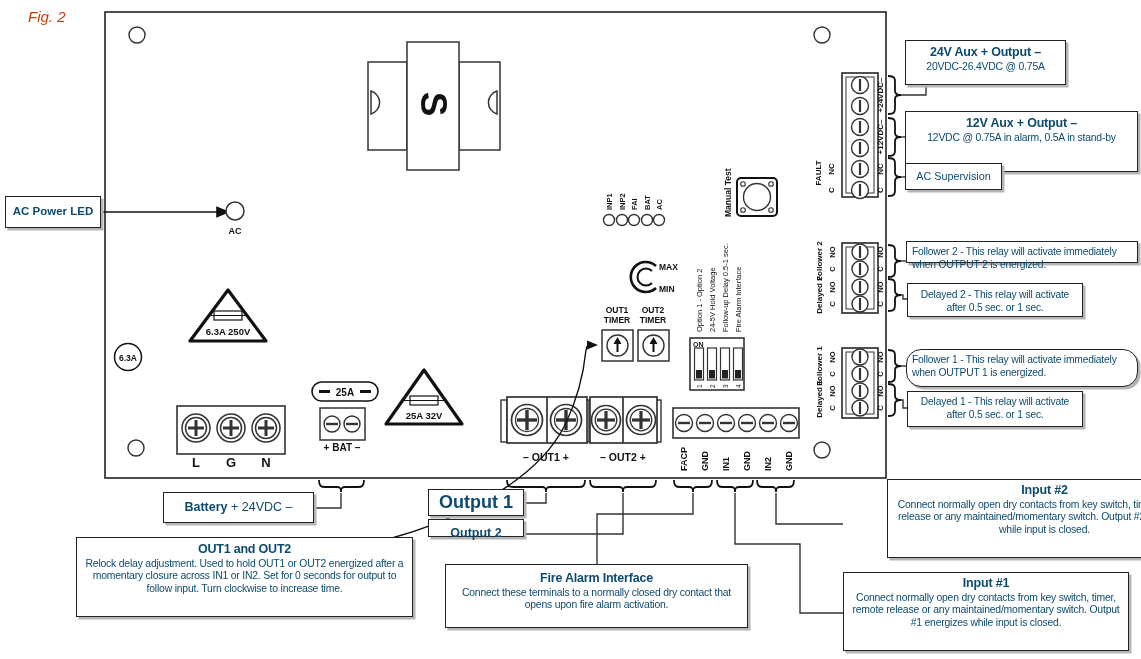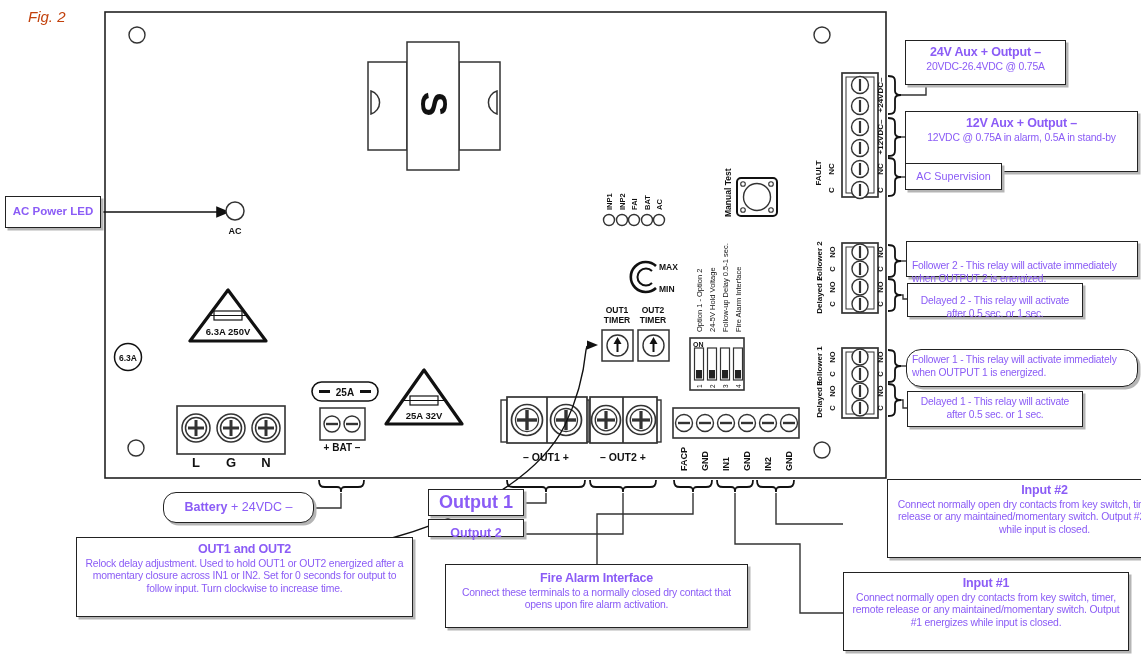--- a/index.html
+++ b/index.html
@@ -1,21 +1,21 @@
 <!DOCTYPE html>
 <html><head>
 <meta charset="utf-8">
 <style>
   html,body{margin:0;padding:0;background:#fff;}
   #stage{position:relative;width:1141px;height:659px;background:#fff;overflow:hidden;
          font-family:"Liberation Sans",sans-serif;color:#111;}
   #wires{position:absolute;left:0;top:0;z-index:1;}
   svg text{font-family:"Liberation Sans",sans-serif;fill:#111;}
   .co{position:absolute;z-index:2;background:#fff;border:1.4px solid #222;
-      box-shadow:2.5px 2.5px 0 #b5b5b5;box-sizing:border-box;text-align:center;color:#8b5cf6;}
+      box-shadow:2.5px 2.5px 0 #b5b5b5;box-sizing:border-box;text-align:center;color:#0c4a6e;}
   .co .t{font-weight:bold;font-size:12.5px;letter-spacing:-0.2px;line-height:1.25;}
   .co .bd{font-size:10.4px;letter-spacing:-0.2px;line-height:1.22;}
   .fig{position:absolute;left:28px;top:8px;font-family:Liberation Sans, sans-serif;
        font-style:italic;font-size:15px;color:#c2410c;z-index:2;}
 </style>
 </head>
 <body>
 
 <div id="stage">
 
@@ -368,39 +368,39 @@
     <div class="bd">20VDC-26.4VDC @ 0.75A</div>
   </div>
 
   <div class="co" style="left:905px;top:111px;width:233px;height:61px;padding-top:4px;">
     <div class="t">12V Aux + Output –</div>
     <div class="bd">12VDC @ 0.75A in alarm, 0.5A in stand-by</div>
   </div>
 
   <div class="co" style="left:905px;top:163px;width:97px;height:27px;line-height:24px;font-size:10.8px;">AC Supervision</div>
 
-  <div class="co" style="left:906px;top:241px;width:232px;height:22px;padding:17px 5px;text-align:left;font-size:10.3px;line-height:1.3;letter-spacing:-0.2px;">Follower 2 - This relay will activate immediately when OUTPUT 2 is energized.</div>
-
-  <div class="co" style="left:907px;top:283px;width:176px;height:34px;padding:10px 4px;font-size:10.3px;line-height:1.3;letter-spacing:-0.2px;">Delayed 2 - This relay will activate after 0.5 sec. or 1 sec.</div>
+  <div class="co" style="left:906px;top:241px;width:232px;height:22px;padding:3px 5px;text-align:left;font-size:10.3px;line-height:1.3;letter-spacing:-0.2px;">Follower 2 - This relay will activate immediately when OUTPUT 2 is energized.</div>
+
+  <div class="co" style="left:907px;top:283px;width:176px;height:34px;padding:4px 4px;font-size:10.3px;line-height:1.3;letter-spacing:-0.2px;">Delayed 2 - This relay will activate after 0.5 sec. or 1 sec.</div>
 
   <div class="co" style="left:906px;top:349px;width:232px;height:38px;padding:3px 5px;text-align:left;font-size:10.3px;line-height:1.3;letter-spacing:-0.2px;border-radius:15px;">Follower 1 - This relay will activate immediately when OUTPUT 1 is energized.</div>
 
   <div class="co" style="left:907px;top:391px;width:176px;height:36px;padding:3px 4px;font-size:10.3px;line-height:1.3;letter-spacing:-0.2px;">Delayed 1 - This relay will activate after 0.5 sec. or 1 sec.</div>
 
   <div class="co" style="left:887px;top:479px;width:315px;height:79px;padding-top:3px;">
     <div class="t">Input #2</div>
     <div class="bd" style="padding:0 6px;">Connect normally open dry contacts from key switch, timer, remote release or any maintained/momentary switch. Output #2 energizes while input is closed.</div>
   </div>
 
   <div class="co" style="left:843px;top:572px;width:286px;height:79px;padding-top:3px;">
     <div class="t">Input #1</div>
     <div class="bd" style="padding:0 6px;">Connect normally open dry contacts from key switch, timer, remote release or any maintained/momentary switch. Output #1 energizes while input is closed.</div>
   </div>
 
-  <div class="co" style="left:163px;top:492px;width:151px;height:31px;line-height:28px;font-size:12.5px;border-radius:13px;">
+  <div class="co" style="left:163px;top:492px;width:151px;height:31px;line-height:28px;font-size:12.5px;">
     <span style="font-weight:bold;">Battery</span><span> + 24VDC –</span>
   </div>
 
   <div class="co" style="left:76px;top:537px;width:337px;height:80px;padding-top:4px;">
     <div class="t">OUT1 and OUT2</div>
     <div class="bd" style="padding:0 5px;">Relock delay adjustment. Used to hold OUT1 or OUT2 energized after a momentary closure across IN1 or IN2. Set for 0 seconds for output to follow input. Turn clockwise to increase time.</div>
   </div>
 
   <div class="co" style="left:428px;top:489px;width:96px;height:27px;line-height:24px;font-weight:bold;font-size:18px;">Output 1</div>
 

